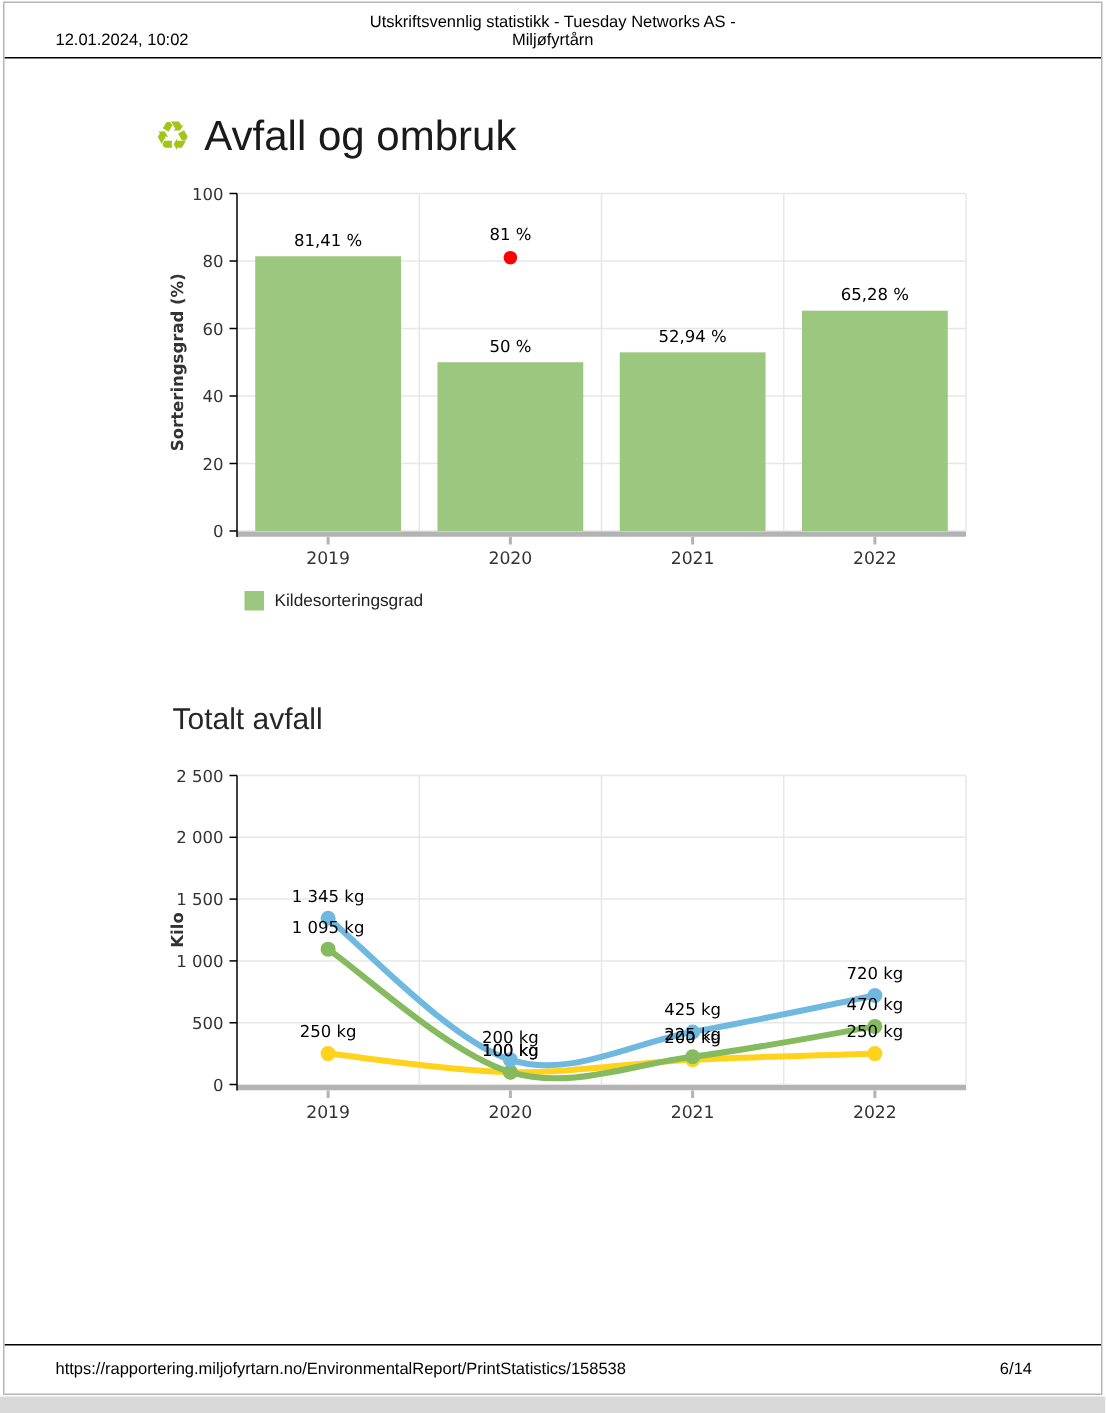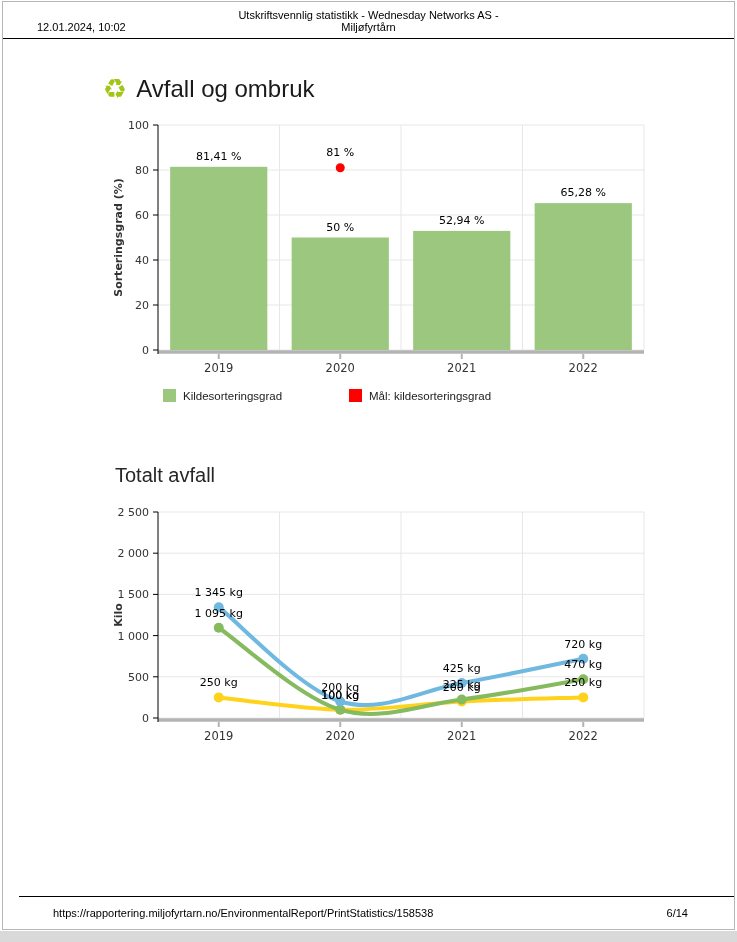--- a/index.html
+++ b/index.html
@@ -26,21 +26,21 @@
     border-bottom:1px solid #000;
     font-size:11px;
   }
   .header-left  { width:215px; padding-left:24px; }
   .header-center{ flex:1; text-align:center; }
   .header-right { width:215px; }
 
   
   .title-row { display:flex; align-items:center; gap:9px; margin:36px 0 0 100px; }
   .recycle-icon { font-size:27px; line-height:1; }
-  .main-title { font-size:24px; color:#1a1a1a; font-weight:400; }
+  .main-title { font-size:28px; color:#1a1a1a; font-weight:400; }
 
   
   .chart-title { font-size:20px; font-weight:400; color:#262626; margin:0 0 0 112px; }
   .section-1 .chart-title { margin-top:47px; }
   .section-2 .chart-title { margin-top:62px; }
   .chart-wrap { margin:12px 0 0 107px; }
   .section-2 .chart-wrap { margin-top:15px; }
   svg text { font-family:"DejaVu Sans",sans-serif; }
 
   
@@ -49,36 +49,36 @@
     grid-template-columns:186px auto;
     row-gap:11px;
     margin:8px 0 0 160px;
     font-size:11.5px; color:#222;
   }
   .legend-item { display:flex; align-items:center; gap:7px; }
   .swatch { width:13px; height:13px; display:inline-block; flex:0 0 13px; }
 
   
   .page-footer {
-    position:absolute; left:16px; right:0; bottom:0; height:33px;
+    position:absolute; left:0; right:0; bottom:0; height:33px;
     border-top:1px solid #000;
     display:flex; align-items:center;
     font-size:11px; padding:0 10px;
   }
   .footer-url  { flex:1; padding-left:24px; }
   .footer-page { padding-right:36px; }
 </style>
 </head>
 <body>
 
 <div class="page">
 
   <div class="page-header">
     <span class="header-left">12.01.2024, 10:02</span>
-    <span class="header-center">Utskriftsvennlig statistikk - Wednesday Networks AS - Miljøfyrtårn</span>
+    <span class="header-center">Utskriftsvennlig statistikk - Tuesday Networks AS - Miljøfyrtårn</span>
     <span class="header-right"></span>
   </div>
 
   <div class="title-row">
     <span class="recycle-icon" style="color: rgb(162, 198, 23);">♻</span>
     <span class="main-title">Avfall og ombruk</span>
   </div>
 
   <div class="section section-1">
     <div class="chart-wrap"><svg width="545" height="262">
@@ -123,24 +123,20 @@
           <text x="108.75" y="44.827500000000015" text-anchor="middle" font-size="11" font-weight="400" fill="#000">81,41 %</text>
           <text x="230.25" y="115.5" text-anchor="middle" font-size="11" font-weight="400" fill="#000">50 %</text>
           <text x="351.75" y="108.885" text-anchor="middle" font-size="11" font-weight="400" fill="#000">52,94 %</text>
           <text x="473.25" y="81.11999999999998" text-anchor="middle" font-size="11" font-weight="400" fill="#000">65,28 %</text>
           <text x="230.25" y="40.75" text-anchor="middle" font-size="11" font-weight="400" fill="#000">81 %</text>
         </svg></div>
     <div class="legend">
         <div class="legend-item">
           <span class="swatch" style="background: rgb(155, 200, 126);"></span>
           <span>Kildesorteringsgrad</span>
-        </div>
-        <div class="legend-item">
-          <span class="swatch" style="background: rgb(255, 0, 0);"></span>
-          <span>Mål: kildesorteringsgrad</span>
         </div>
       </div>
   </div>
 
   <div class="section section-2">
     <h2 class="chart-title">Totalt avfall</h2>
     <div class="chart-wrap"><svg width="545" height="244">
           <line x1="48" y1="216" x2="534" y2="216" stroke="#e7e7e7" stroke-width="1"></line>
           <line x1="48" y1="174.8" x2="534" y2="174.8" stroke="#e7e7e7" stroke-width="1"></line>
           <line x1="48" y1="133.6" x2="534" y2="133.6" stroke="#e7e7e7" stroke-width="1"></line>

